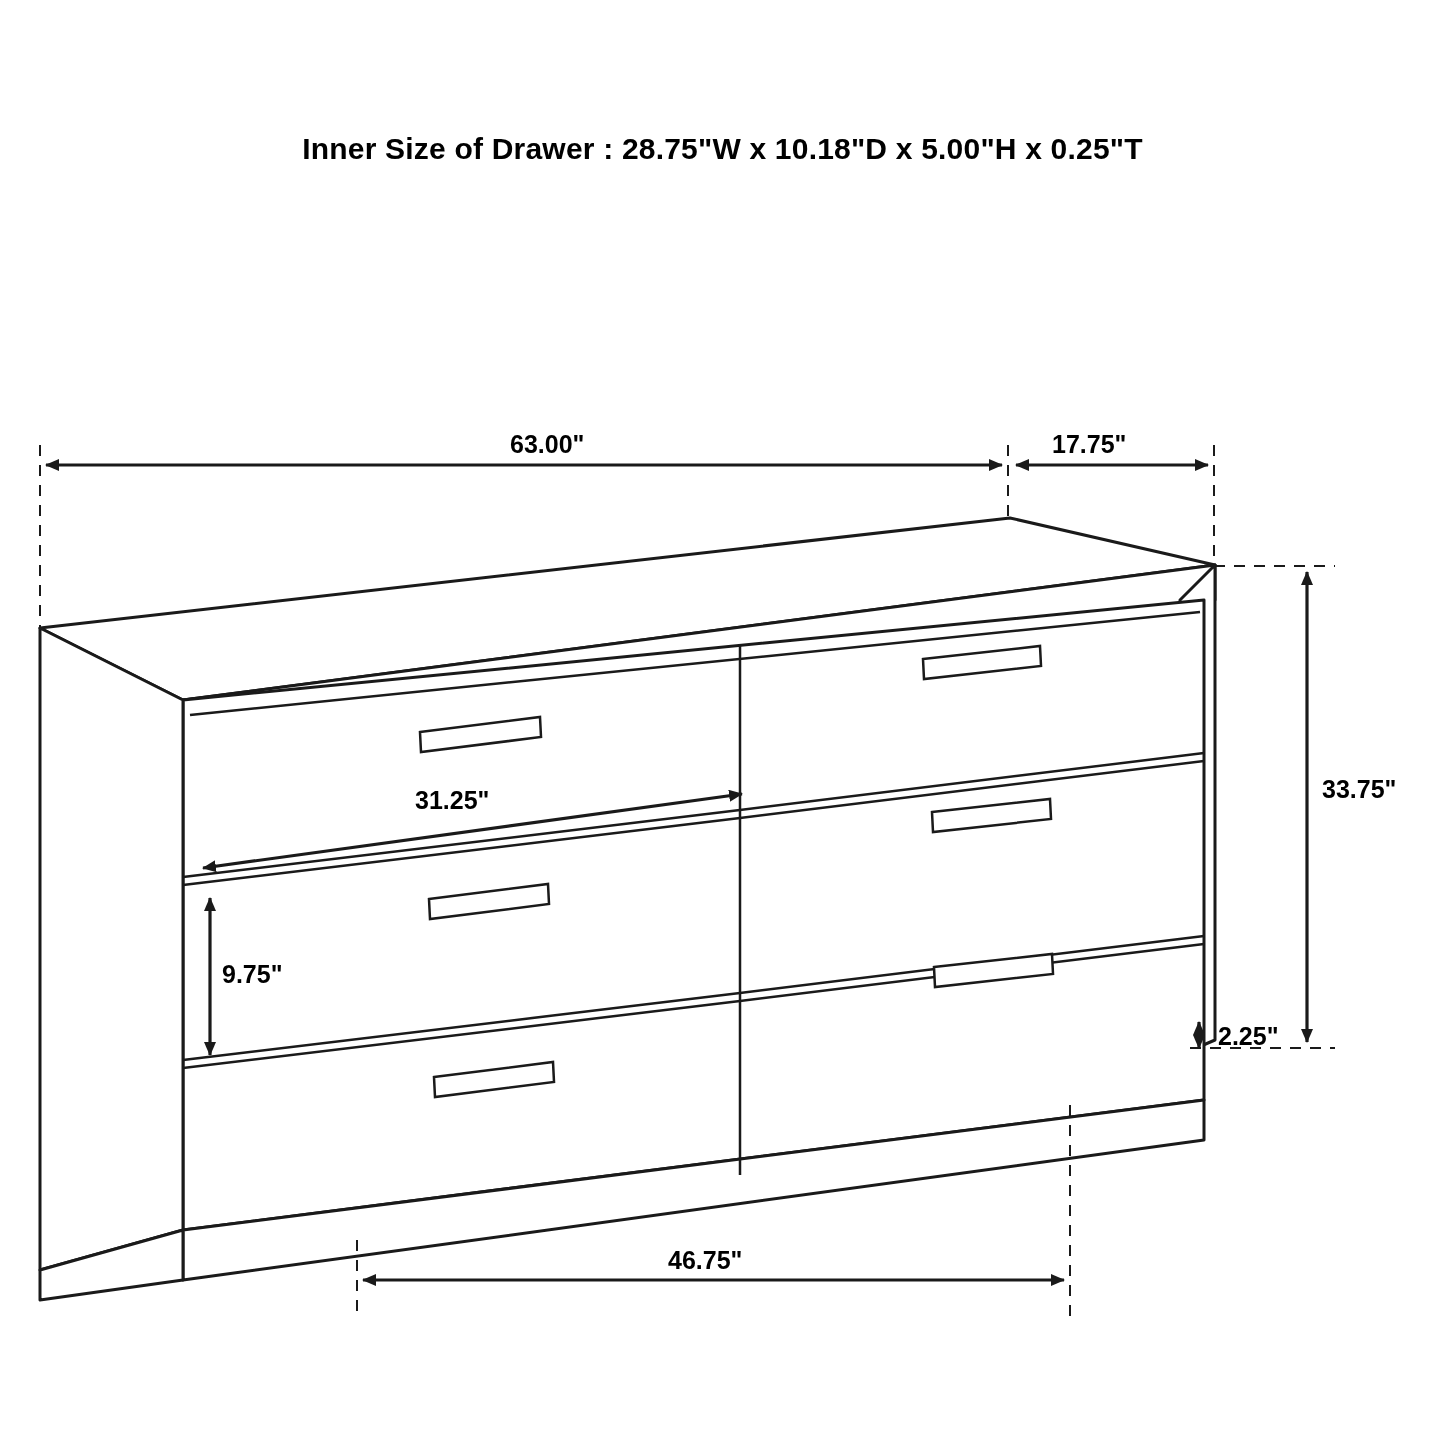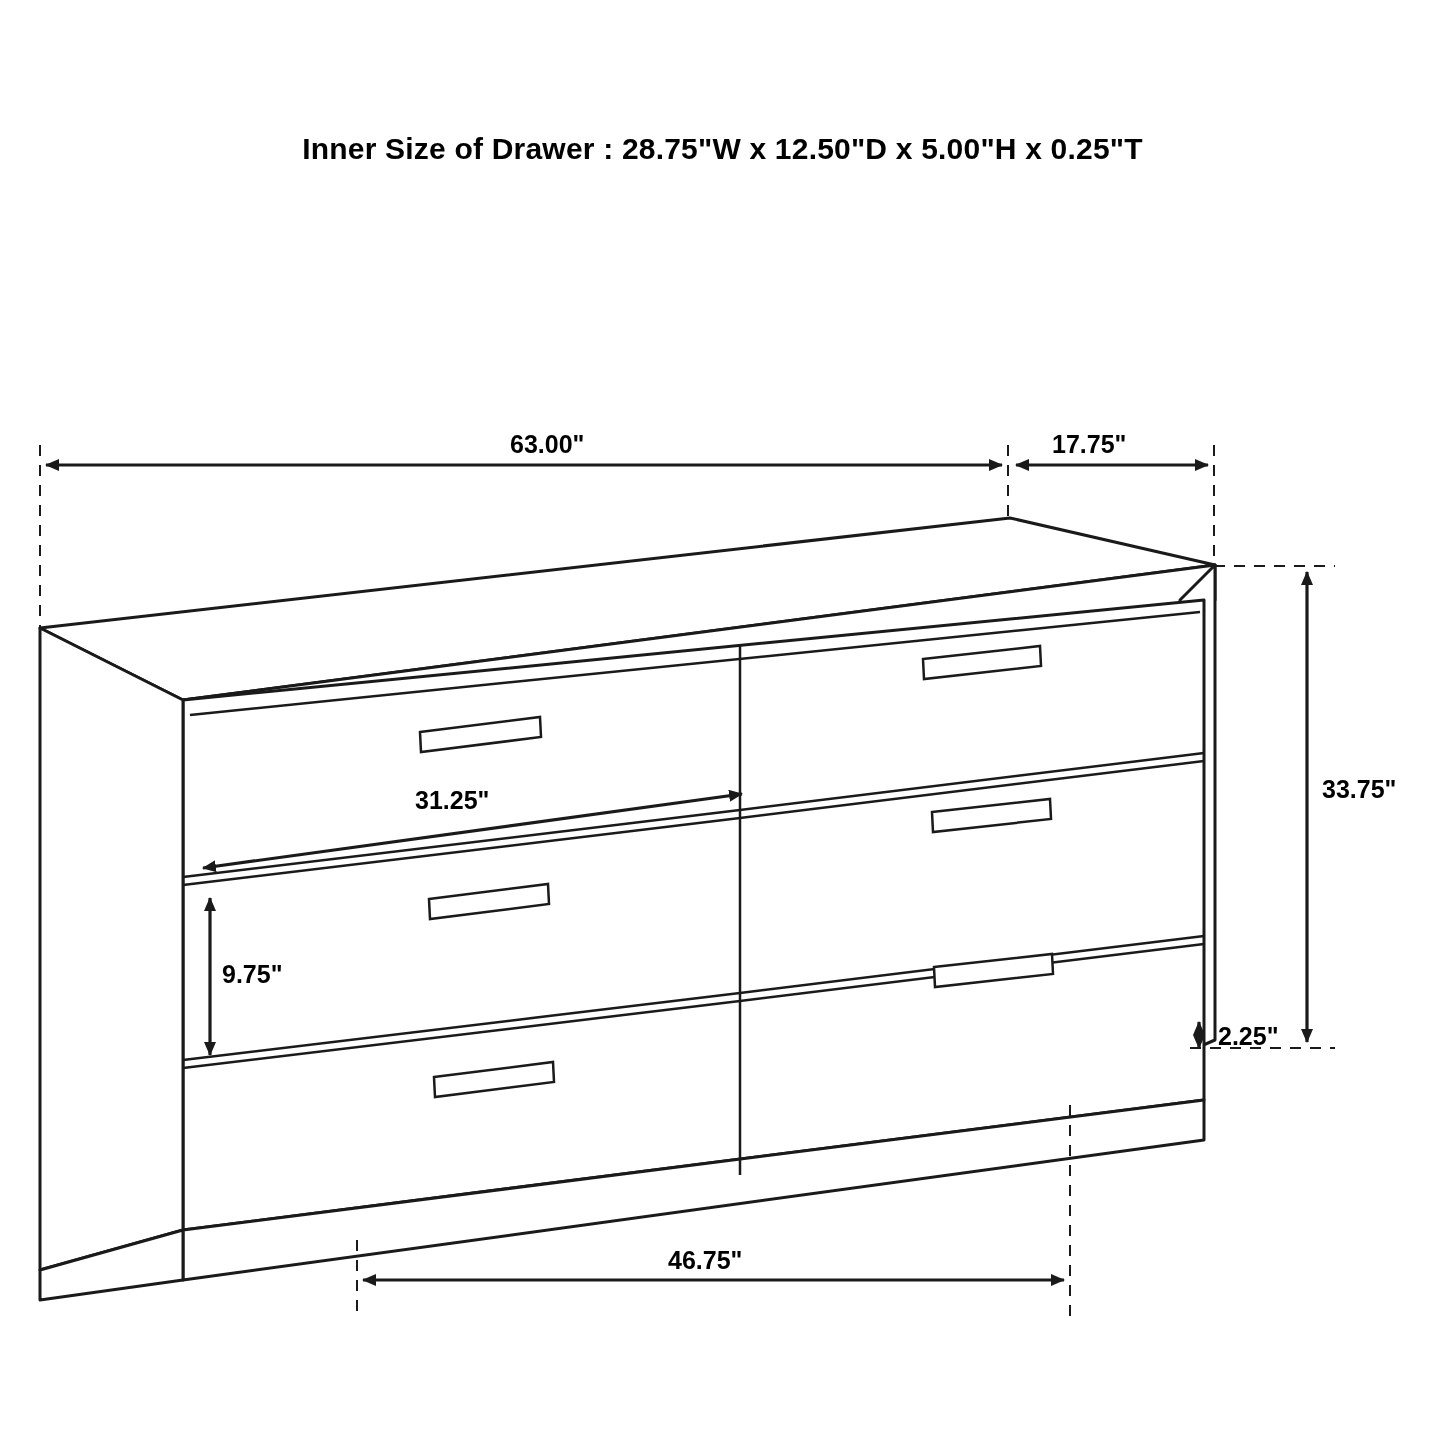--- a/index.html
+++ b/index.html
@@ -43,21 +43,21 @@
     font-weight: bold;
     color: #000000;
     white-space: nowrap;
   }
 </style>
 </head>
 <body>
 
 <div id="stage">
 
-  <div id="title">Inner Size of Drawer : 28.75"W x 12.50"D x 5.00"H x 0.25"T</div>
+  <div id="title">Inner Size of Drawer : 28.75"W x 10.18"D x 5.00"H x 0.25"T</div>
 
   <svg class="diagram" viewBox="0 0 1445 1445">
     <defs>
       <marker id="arrR" markerWidth="14" markerHeight="12" refX="13" refY="6" orient="auto" markerUnits="userSpaceOnUse">
         <path d="M0,0 L14,6 L0,12 z" fill="#1a1a1a"></path>
       </marker>
       <marker id="arrL" markerWidth="14" markerHeight="12" refX="1" refY="6" orient="auto" markerUnits="userSpaceOnUse">
         <path d="M14,0 L0,6 L14,12 z" fill="#1a1a1a"></path>
       </marker>
     </defs>

